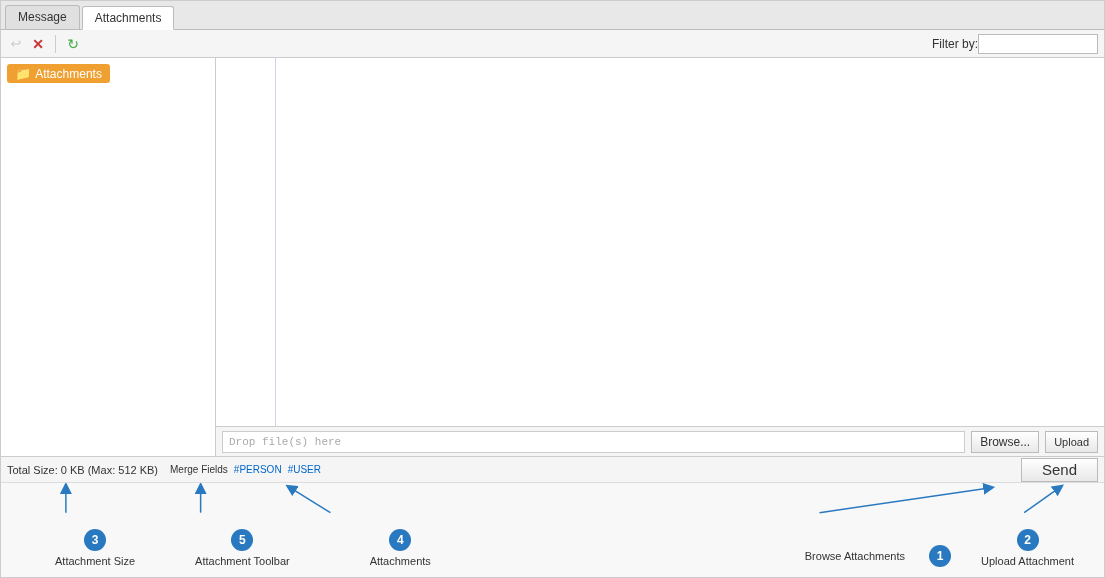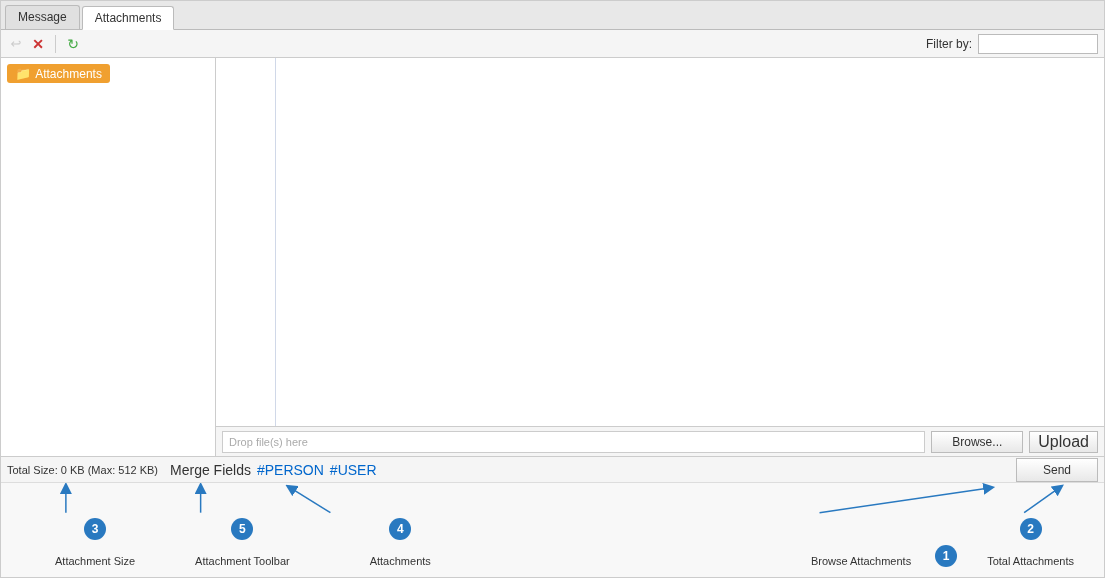--- a/index.html
+++ b/index.html
@@ -76,21 +76,21 @@
     .toolbar-separator {
       width: 1px;
       height: 18px;
       background: #ccc;
       margin: 0 4px;
     }
     .filter-by {
       margin-left: auto;
       display: flex;
       align-items: center;
-      gap: 6px;
+      gap: 0;
       font-size: 12px;
       color: #333;
     }
     .filter-input {
       width: 120px;
       height: 20px;
       border: 1px solid #bbb;
       background: #fff;
       padding: 0 3px;
       font-size: 12px;
@@ -149,37 +149,38 @@
     .drop-zone {
       flex: 1;
       height: 22px;
       border: 1px solid #ccc;
       background: #fff;
       display: flex;
       align-items: center;
       padding: 0 6px;
       color: #aaa;
       font-size: 11px;
+      font-family: Liberation Mono, monospace;
     }
     .browse-btn {
       height: 22px;
-      padding: 0 20px;
+      padding: 0 8px;
       border: 1px solid #bbb;
       background: linear-gradient(to bottom, #fff, #e8e8e8);
       cursor: pointer;
       font-size: 12px;
       color: #333;
     }
     .upload-btn {
       height: 22px;
       padding: 0 8px;
       border: 1px solid #bbb;
       background: linear-gradient(to bottom, #fff, #e8e8e8);
       cursor: pointer;
-      font-size: 16px;
+      font-size: 11px;
       color: #333;
     }
 
     
     .bottom-row {
       display: flex;
       align-items: center;
       border-top: 1px solid #ccc;
       background: #f5f5f5;
       padding: 3px 6px;
@@ -187,35 +188,35 @@
     }
     .size-info {
       font-size: 11px;
       color: #333;
       margin-right: 12px;
     }
     .merge-fields {
       display: flex;
       align-items: center;
       gap: 6px;
-      font-size: 14px;
+      font-size: 10px;
       color: #333;
     }
     .merge-tag {
       color: #0066cc;
       cursor: pointer;
     }
     .send-btn {
       margin-left: auto;
       height: 24px;
-      padding: 0 26px;
+      padding: 0 20px;
       border: 1px solid #bbb;
       background: linear-gradient(to bottom, #fff, #e8e8e8);
       cursor: pointer;
-      font-size: 12px;
+      font-size: 15px;
       color: #333;
     }
 
     
     .annotation-area {
       background: #f8f8f8;
       border-top: 1px solid #ddd;
       padding: 8px 10px 6px 10px;
       position: relative;
       height: 95px;
@@ -256,21 +257,20 @@
       display: flex;
       align-items: center;
       justify-content: center;
     }
 
     .annotation-label {
       font-size: 11px;
       color: #333;
       text-align: center;
       white-space: nowrap;
-      margin-top: 11px;
     }
 
     
     .right-inner {
       display: flex;
       flex: 1;
       overflow: hidden;
     }
     .attachment-list-pane {
       width: 60px;
@@ -380,18 +380,18 @@
 
       <div class="annotation-item" style="margin-right:30px;">
         <div style="display:flex; align-items:center; gap:24px;">
           <span class="annotation-label">Browse Attachments</span>
           <div class="annotation-badge">1</div>
         </div>
       </div>
 
       <div class="annotation-item" style="margin-right:20px;">
         <div class="annotation-badge">2</div>
-        <span class="annotation-label">Total Attachments</span>
+        <span class="annotation-label">Upload Attachment</span>
       </div>
     </div>
   </div>
 
 </div>
 
 </body></html>

